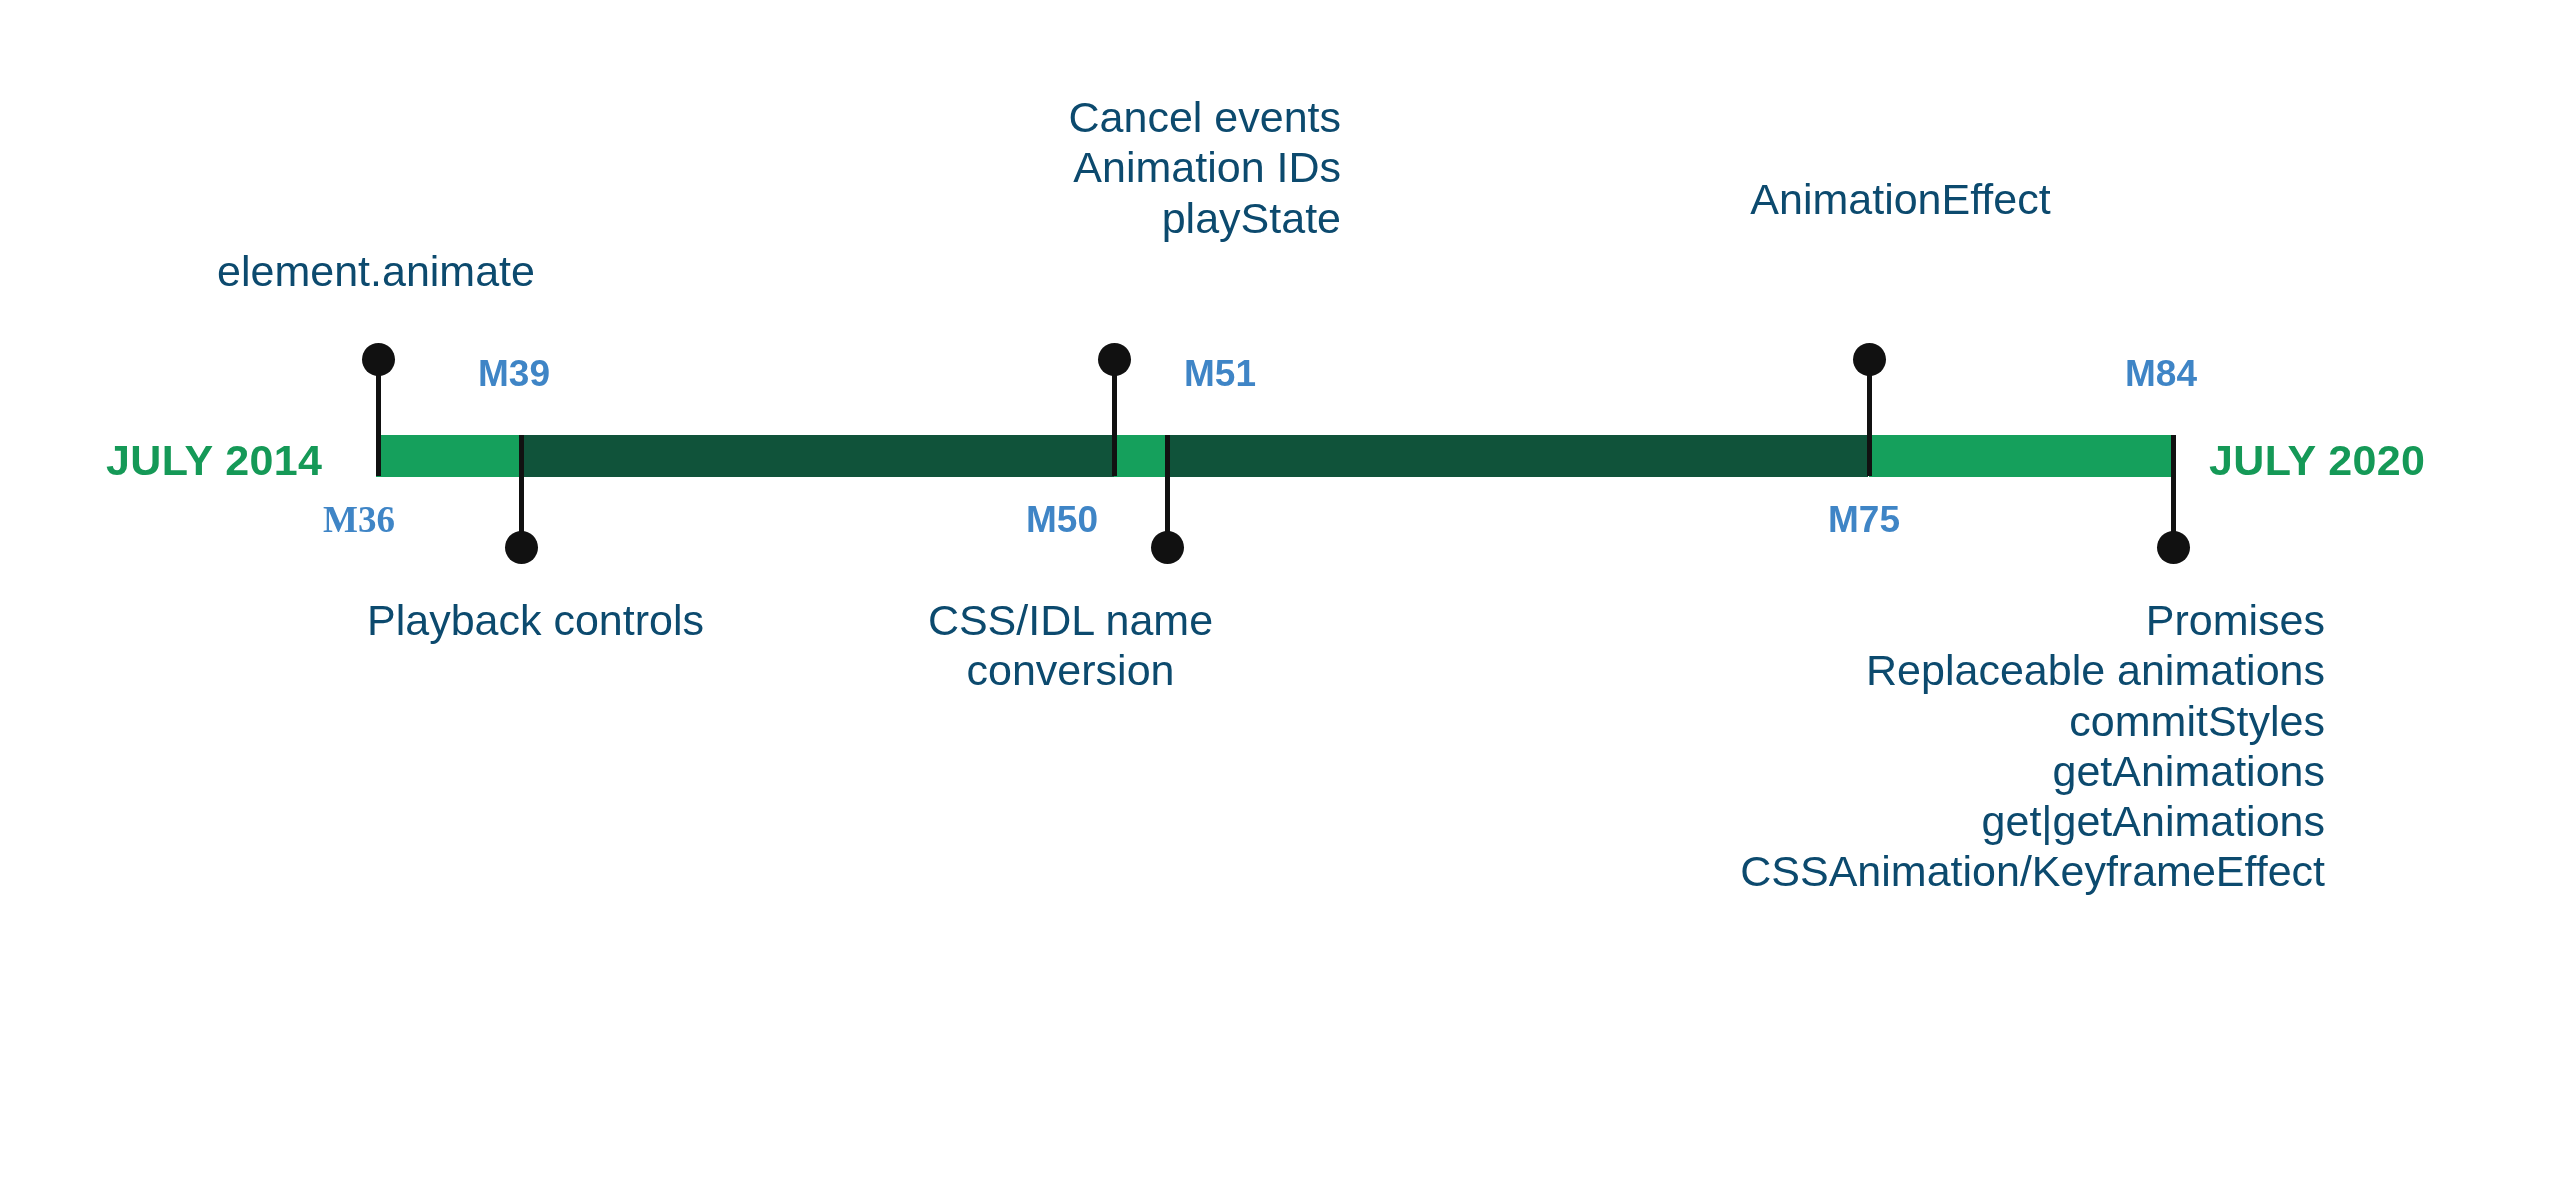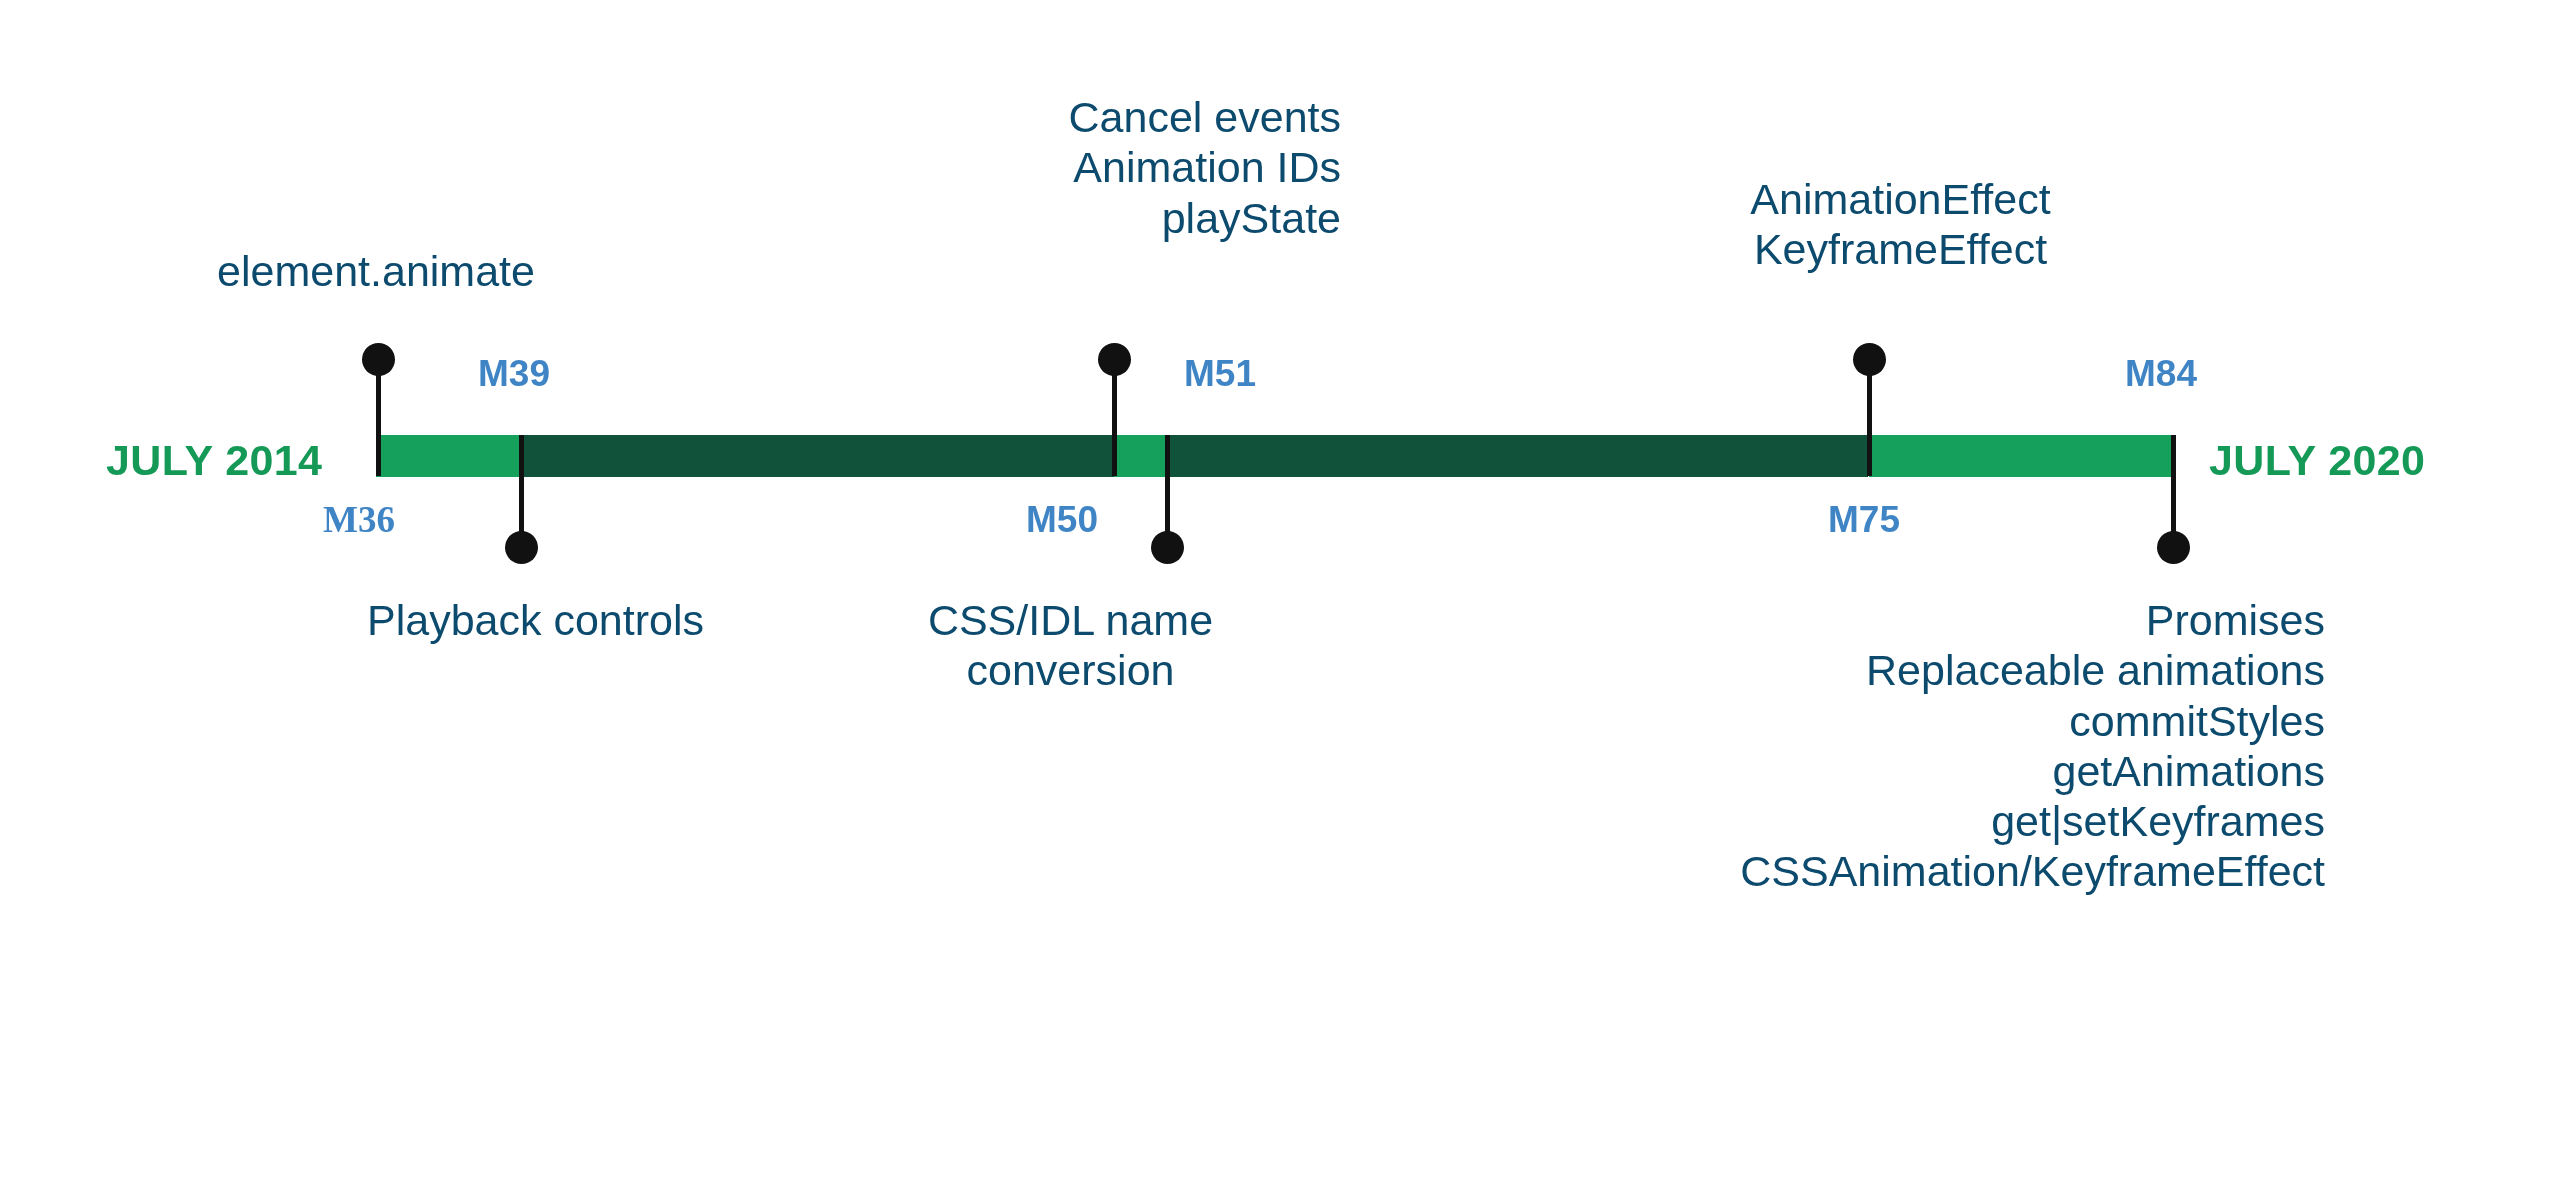--- a/index.html
+++ b/index.html
@@ -142,26 +142,25 @@
     <span class="line">playState</span>
   </div>
 
   <div class="note center-al" style="left:762px; top:595px; width:617px;">
     <span class="line">CSS/IDL name</span>
     <span class="line">conversion</span>
   </div>
 
   <div class="note center-al" style="left:1418px; top:174px; width:965px;">
     <span class="line">AnimationEffect</span>
-    <span class="line">KeyframeEffect</span>
   </div>
 
   <div class="note right-al" style="left:1235px; top:595px; width:1090px;">
     <span class="line">Promises</span>
     <span class="line">Replaceable animations</span>
     <span class="line">commitStyles</span>
     <span class="line">getAnimations</span>
-    <span class="line">get|setKeyframes</span>
+    <span class="line">get|getAnimations</span>
     <span class="line">CSSAnimation/KeyframeEffect</span>
   </div>
 
 </div>
 
 
 </body></html>

